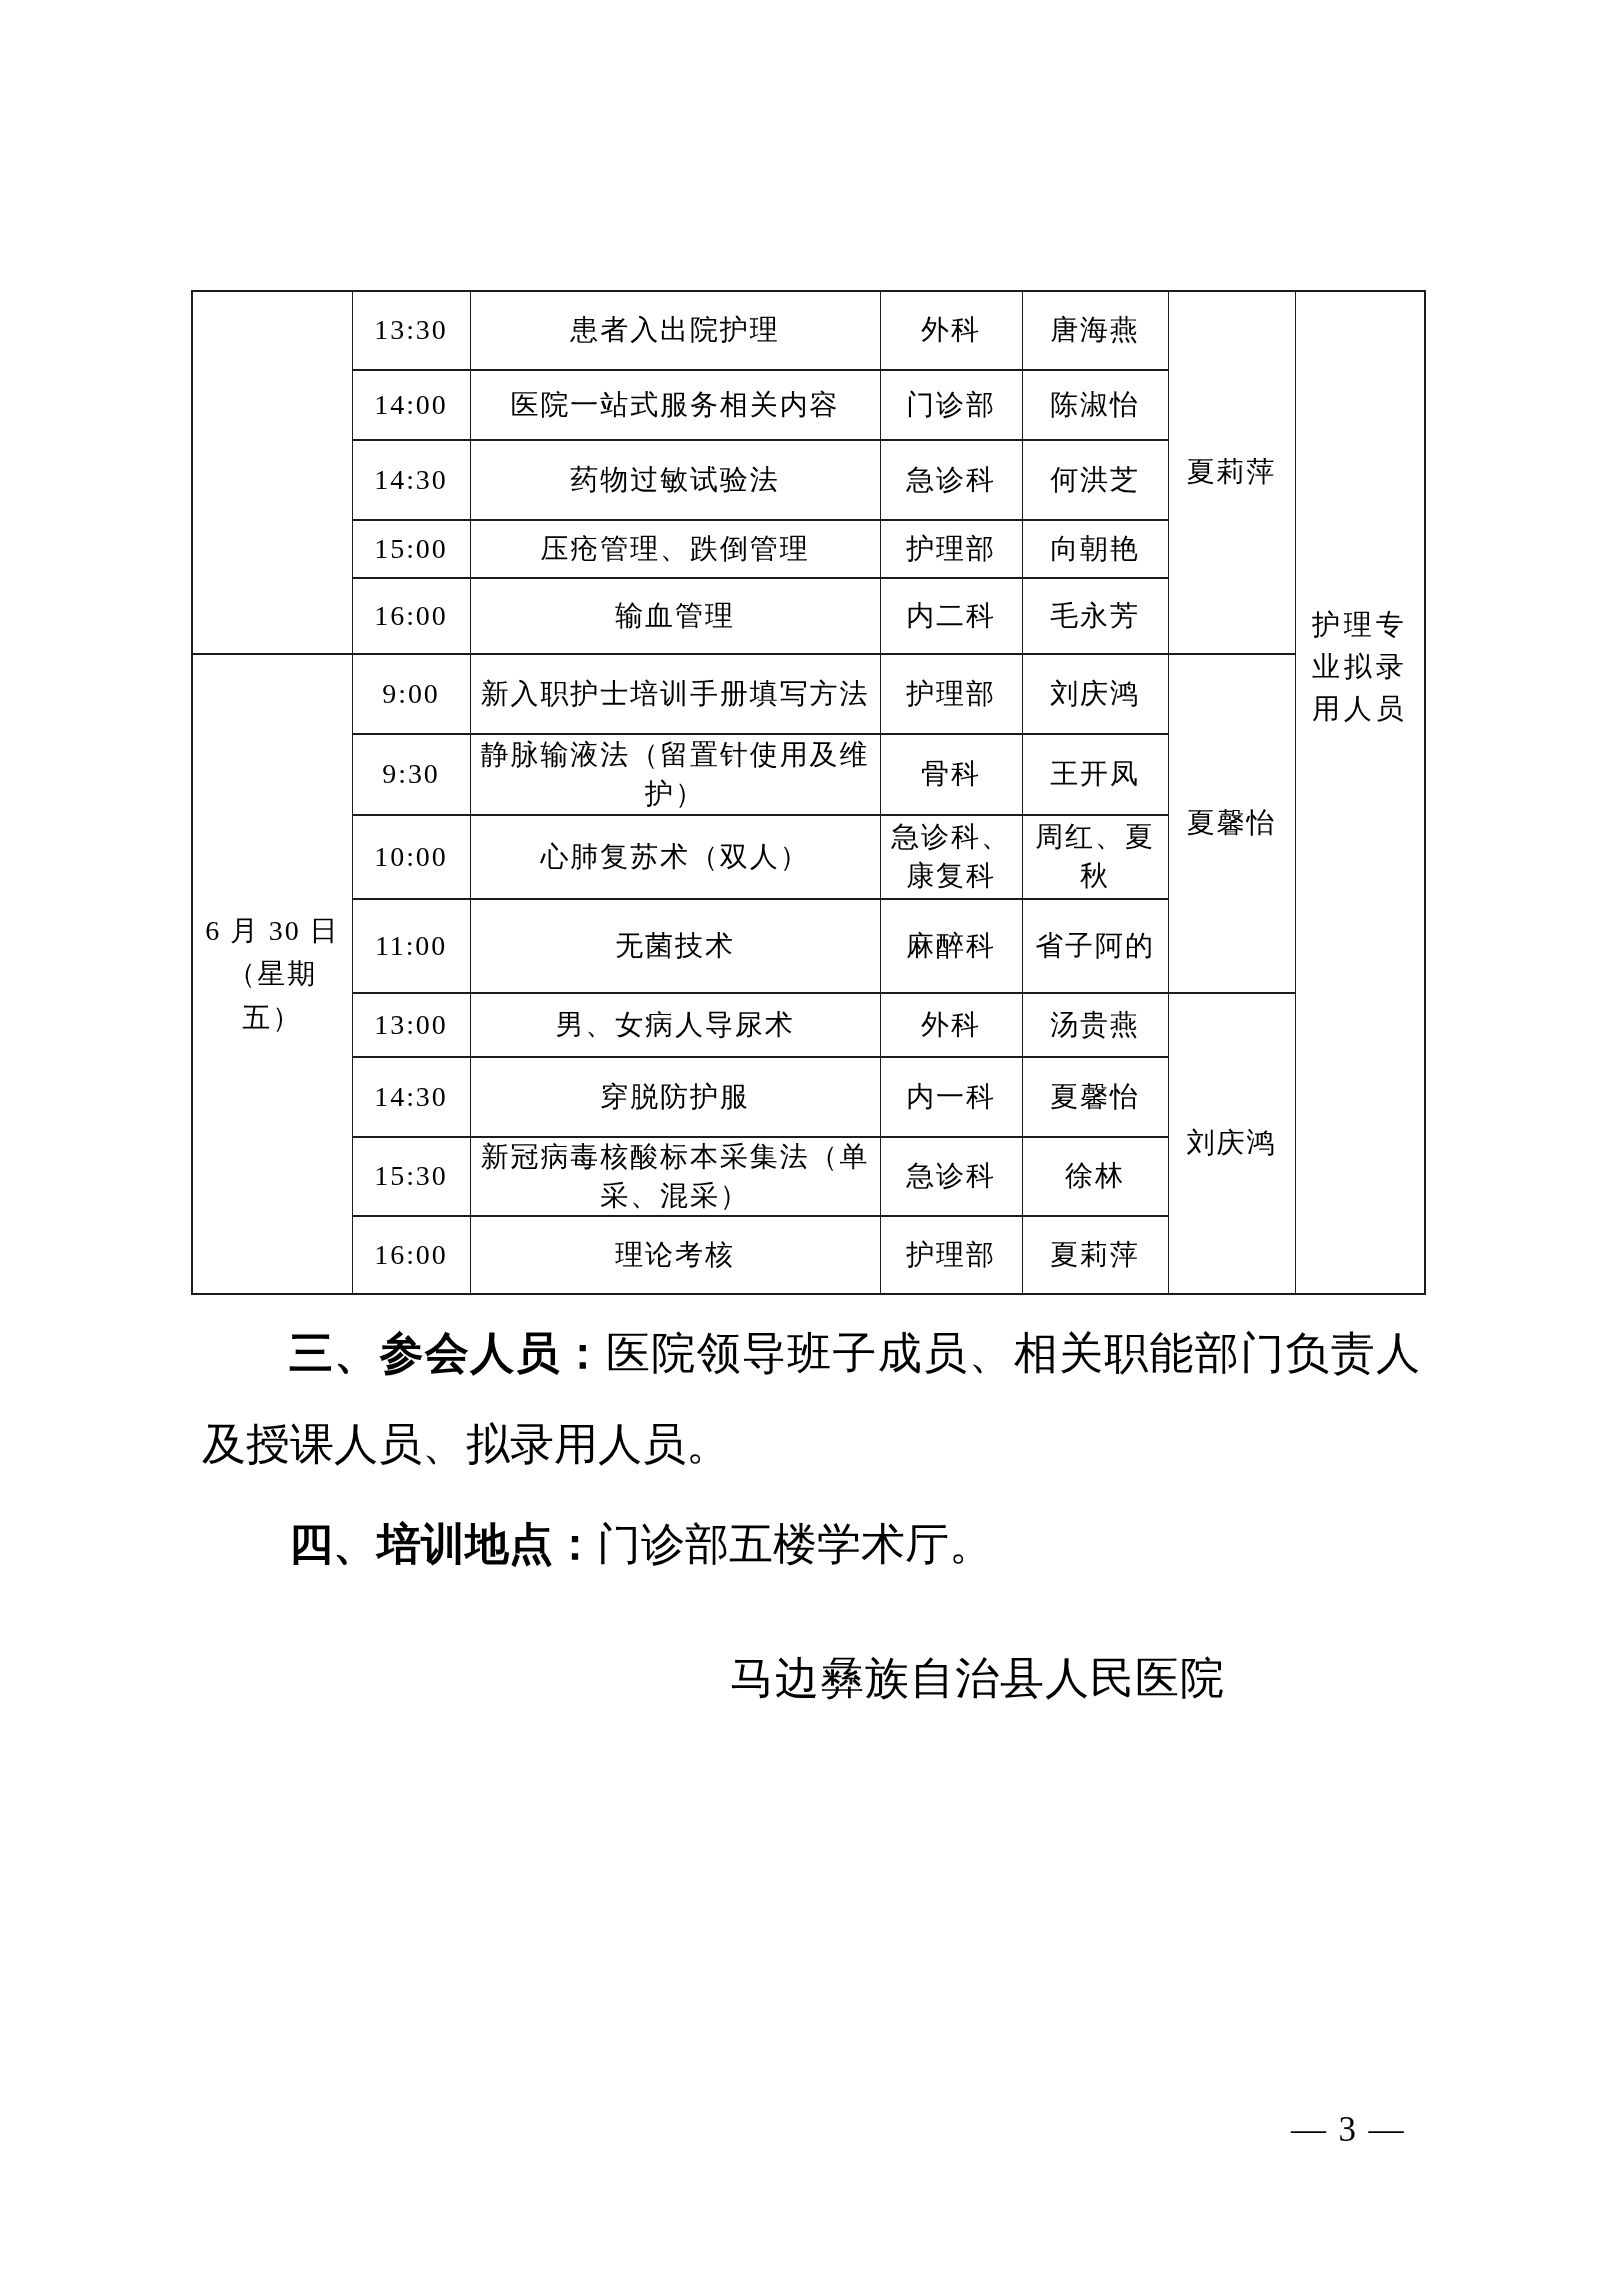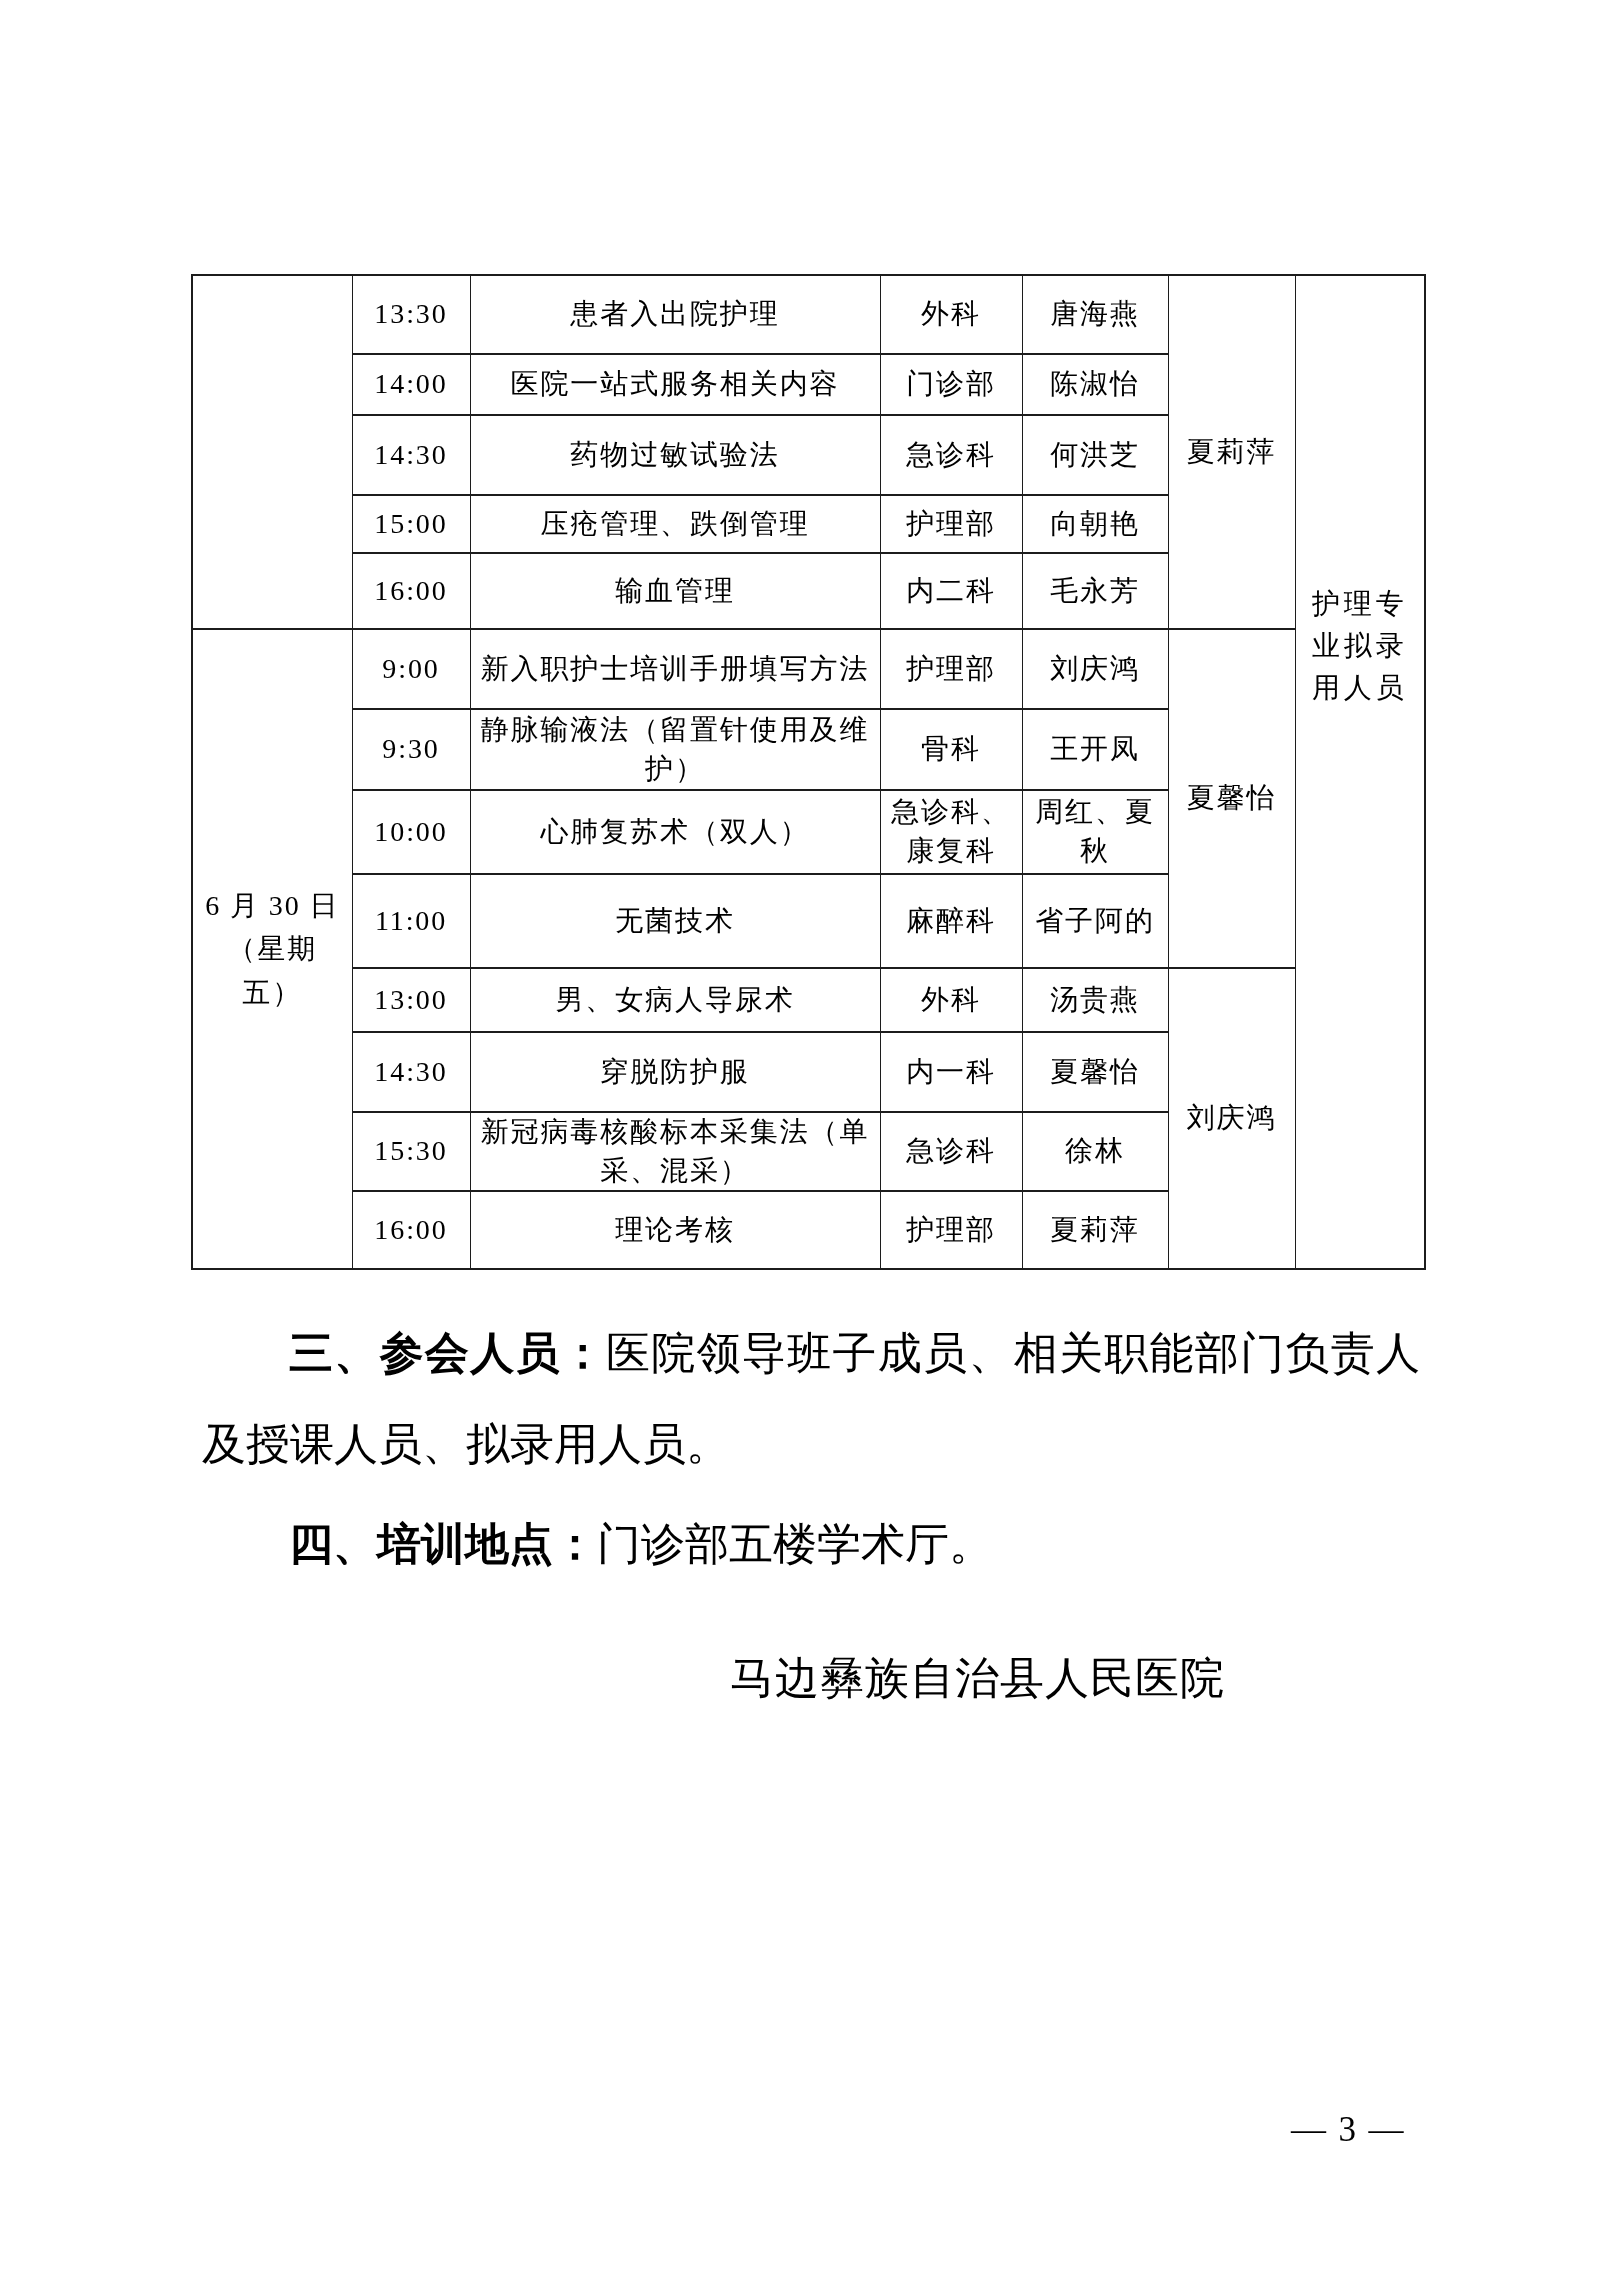--- a/index.html
+++ b/index.html
@@ -2,33 +2,33 @@
 <html><head>
 <meta charset="utf-8">
 <style>
   html,body { margin:0; padding:0; background:#ffffff; }
   .page {
     position:relative; width:1605px; height:2292px; background:#ffffff;
     color:#000; font-family:"Liberation Serif","DejaVu Serif",serif;
     overflow:hidden;
   }
   table.schedule {
-    position:absolute; left:191px; top:274px; width:1233px;
+    position:absolute; left:191px; top:290px; width:1233px;
     border-collapse:collapse; table-layout:fixed;
     border:2.9px solid #1c1c1c;
     padding-left:20px;
   }
   table.schedule td {
     border:1.9px solid #1c1c1c;
     border-top-width:2.9px; border-bottom-width:2.9px;
     text-align:center; vertical-align:middle;
     font-size:28px; letter-spacing:1.9px; line-height:1.38;
     padding:0 4.9px; overflow:hidden;
   }
-  tr.r1{height:79px} tr.r2{height:61px} tr.r3{height:80px} tr.r4{height:58px}
+  tr.r1{height:79px} tr.r2{height:70px} tr.r3{height:80px} tr.r4{height:58px}
   tr.r5{height:76px} tr.r6{height:80px} tr.r7{height:81px} tr.r8{height:84px}
   tr.r9{height:94px} tr.r10{height:64px} tr.r11{height:80px} tr.r12{height:79px}
   tr.r13{height:78px}
   td.group-cell { padding:0; }
   .group-inner {
     width:109px; margin:8px auto; letter-spacing:3.9px; line-height:1.5;
     transform:translateY(-126px);
   }
   .date-inner { letter-spacing:1.9px; line-height:1.55; }
   .sections { position:absolute; left:194px; top:1299px; width:1234px; }

